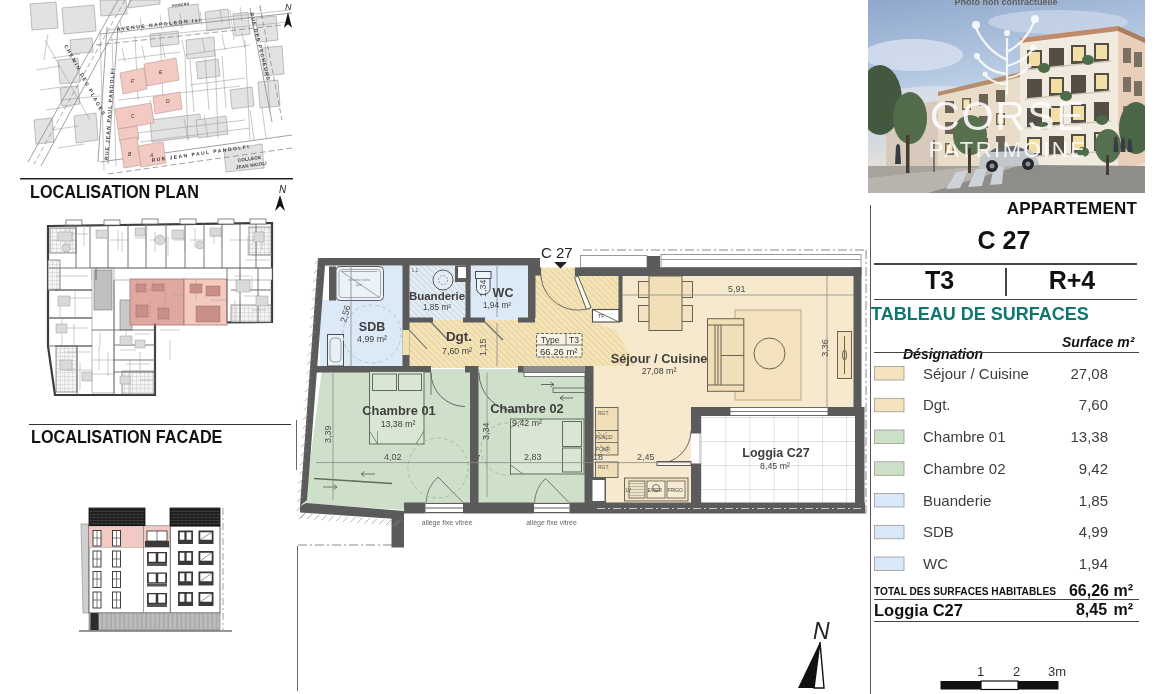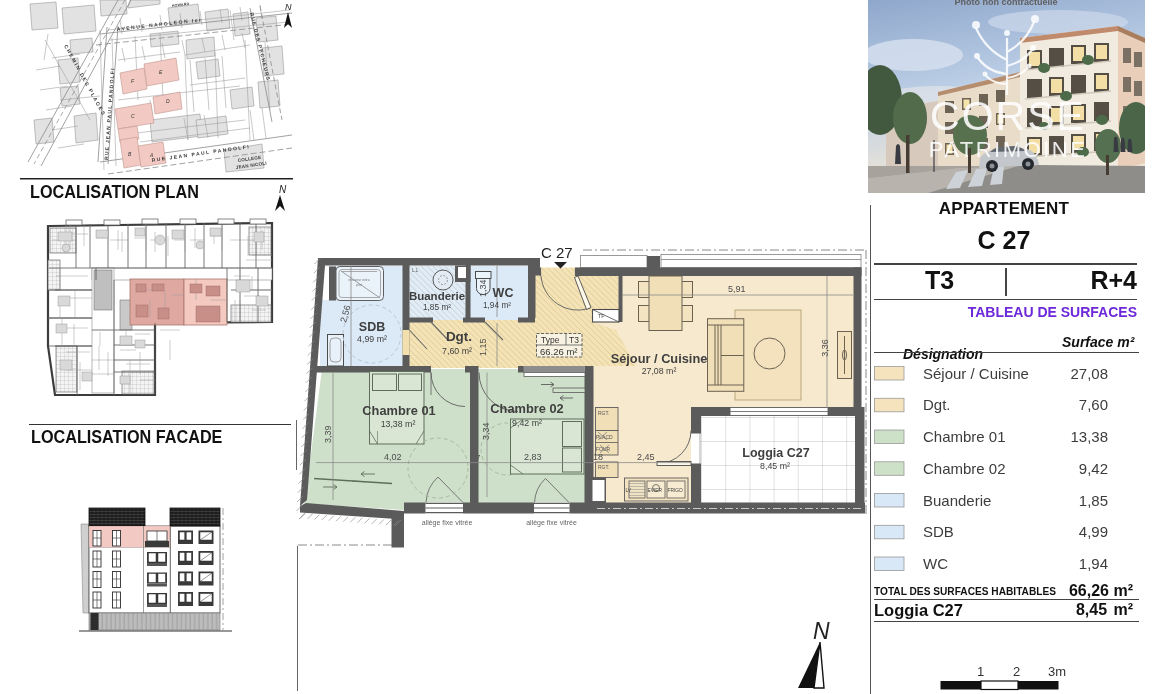--- a/index.html
+++ b/index.html
@@ -891,31 +891,31 @@
 <text x="140" y="130" font-size="41" letter-spacing="2">CORSE</text>
 <text x="140" y="157" font-size="22" letter-spacing="2.5">PATRIMOINE</text>
 </g>
 
 <text x="138" y="5" font-size="9" fill="#5f5f5f" font-weight="bold" text-anchor="middle">Photo non contractuelle</text>
 </svg>
 </div>
 
 <div class="abs" style="left:870px;top:205px;width:1px;height:489px;background:#555;"></div>
 
-<div class="abs" style="left:871px;top:199px;width:266px;text-align:center;font-size:17px;font-weight:bold;color:#111;letter-spacing:0.2px;">APPARTEMENT</div>
+<div class="abs" style="left:871px;top:199px;width:266px;text-align:right;font-size:17px;font-weight:bold;color:#111;letter-spacing:0.2px;">APPARTEMENT</div>
 
 <div class="abs" style="left:871px;top:226px;width:266px;text-align:center;font-size:25px;font-weight:bold;color:#111;">C 27</div>
 
 <div class="abs" style="left:874px;top:263px;width:263px;height:1.5px;background:#444;"></div>
 <div class="abs" style="left:874px;top:266px;width:131px;text-align:center;font-size:25px;font-weight:bold;color:#111;">T3</div>
 <div class="abs" style="left:1005px;top:268px;width:1.5px;height:28px;background:#444;"></div>
-<div class="abs" style="left:1007px;top:266px;width:130px;text-align:right;font-size:25px;font-weight:bold;color:#111;">R+4</div>
+<div class="abs" style="left:1007px;top:266px;width:130px;text-align:center;font-size:25px;font-weight:bold;color:#111;">R+4</div>
 <div class="abs" style="left:874px;top:298.5px;width:263px;height:1.5px;background:#444;"></div>
 
-<div class="abs" style="left:871px;top:304px;width:266px;text-align:right;font-size:14px;font-weight:bold;color:#6d28d9;">TABLEAU DE SURFACES</div>
+<div class="abs" style="left:871px;top:304px;width:266px;text-align:left;font-size:18px;font-weight:bold;color:#0f766e;">TABLEAU DE SURFACES</div>
 <div class="abs" style="left:903px;top:334px;font-size:14px;font-weight:bold;font-style:italic;color:#111;margin-top:12px;">Désignation</div>
 <div class="abs" style="left:1062px;top:334px;font-size:14px;font-weight:bold;font-style:italic;color:#111;">Surface m²</div>
 <div class="abs" style="left:874px;top:352px;width:265px;height:1.2px;background:#444;"></div>
 
 <div class="abs" style="left:868px;top:352px;">
 <svg width="277" height="342" viewBox="0 0 277 342">
 <g font-size="15" fill="#3d3d3d">
 
 <rect x="6.5" y="14.5" width="29.5" height="13.5" fill="#f5e3bd" stroke="#9a9a9a" stroke-width="0.8"></rect>
 <text x="55" y="26.5">Séjour / Cuisine</text>

